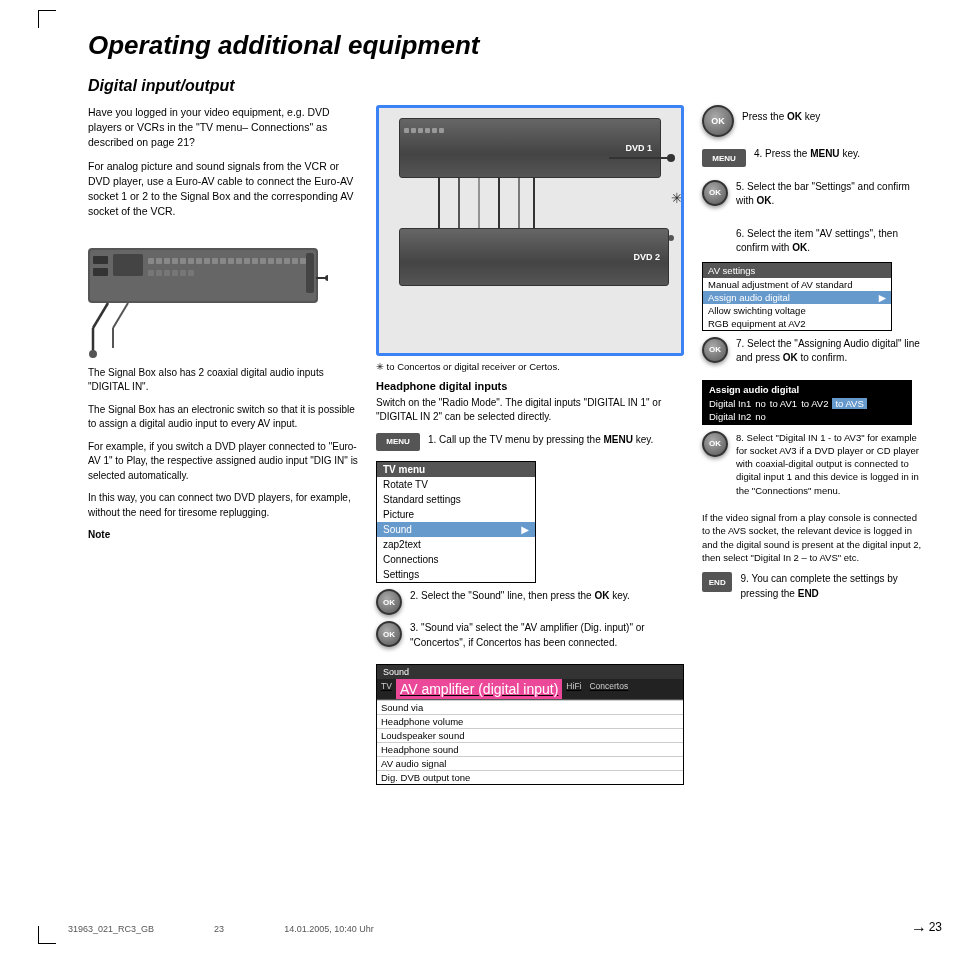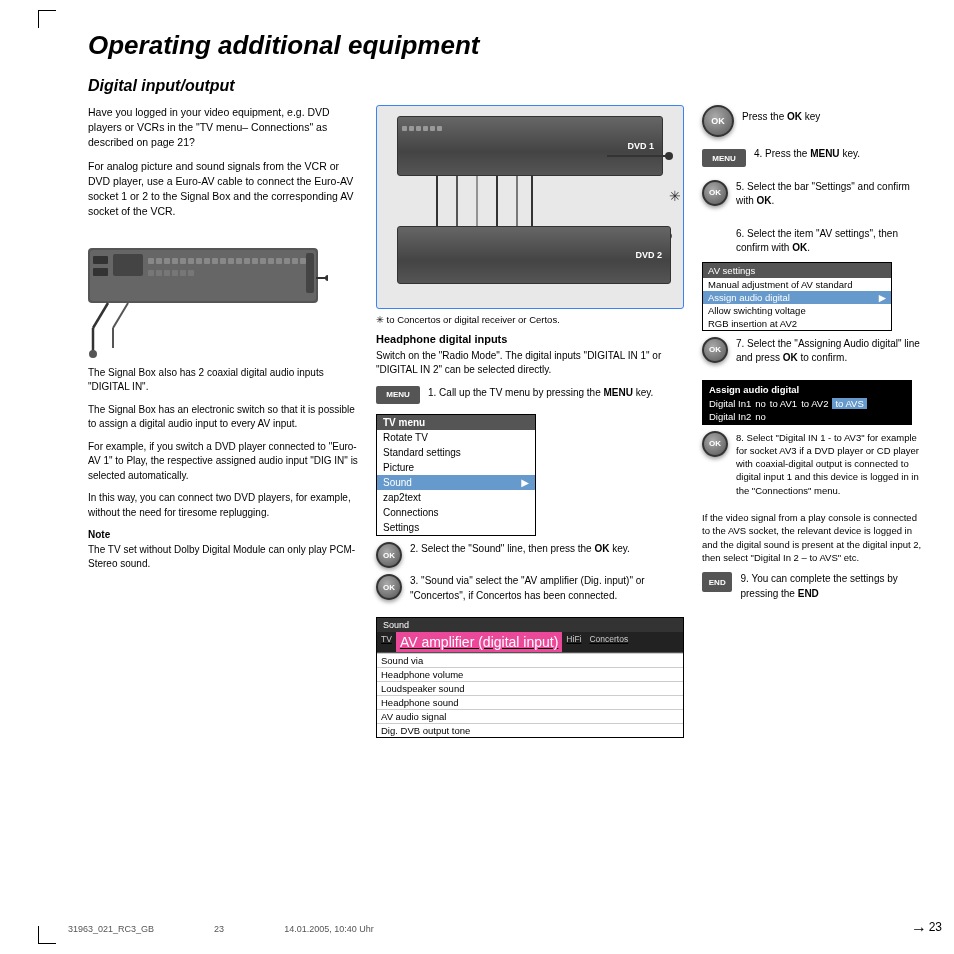--- a/index.html
+++ b/index.html
@@ -230,25 +230,25 @@
     .mid-step-area {
       display: flex;
       gap: 8px;
       align-items: flex-start;
       margin-bottom: 6px;
     }
 
     
     .dvd-visual {
       width: 100%;
-      height: 204px;
+      height: 251px;
       background: #e8e8e8;
       border-radius: 3px;
       position: relative;
-      border: 1px solid #3b82f6;
+      border: 3px solid #3b82f6;
       overflow: hidden;
       text-align: center;
     }
 
     .right-col-steps { }
 
     .step-block { margin-bottom: 10px; }
 
   </style>
 </head>
@@ -323,21 +323,20 @@
           <circle cx="240" cy="50" r="3" fill="#333"></circle>
         </svg>
       </div>
 
       <p style="font-size:10px;">The Signal Box also has 2 coaxial digital audio inputs "DIGITAL IN".</p>
       <p style="font-size:10px;">The Signal Box has an electronic switch so that it is possible to assign a digital audio input to every AV input.</p>
       <p style="font-size:10px;">For example, if you switch a DVD player connected to "Euro-AV 1" to Play, the respective assigned audio input "DIG IN" is selected automatically.</p>
       <p style="font-size:10px;">In this way, you can connect two DVD players, for example, without the need for tiresome replugging.</p>
       <p style="font-size:10px;">
         <span class="note-label">Note</span><br>
-        <span>The TV set without Dolby Digital Module can only play PCM-Stereo sound.</span>
       </p>
     </div>
 
     <div class="mid-col">
 
       <div class="dvd-visual">
 
         <div style="position:absolute; top:10px; left:20px; right:20px; height:60px; background:linear-gradient(180deg,#666 0%,#444 60%,#555 100%); border-radius:3px; display:flex; align-items:center; justify-content:flex-end; padding-right:8px; border:1px solid #333;">
           <span style="color:#fff; font-size:9px; font-weight:bold;">DVD 1</span>
         </div>
@@ -482,21 +481,21 @@
           <span>Manual adjustment of AV standard</span>
         </div>
         <div class="av-settings-item highlighted">
           <span>Assign audio digital</span>
           <span>▶</span>
         </div>
         <div class="av-settings-item">
           <span>Allow swichting voltage</span>
         </div>
         <div class="av-settings-item">
-          <span>RGB insertion at AV2</span>
+          <span>RGB equipment at AV2</span>
         </div>
       </div>
 
       <div style="display:flex; align-items:flex-start; gap:8px; margin: 6px 0;">
         <div class="ok-button small">OK</div>
         <p style="font-size:10px;">
           <span>7. Select the "Assigning Audio digital" line and press</span>
           <b>OK</b>
           <span>to confirm.</span>
         </p>

